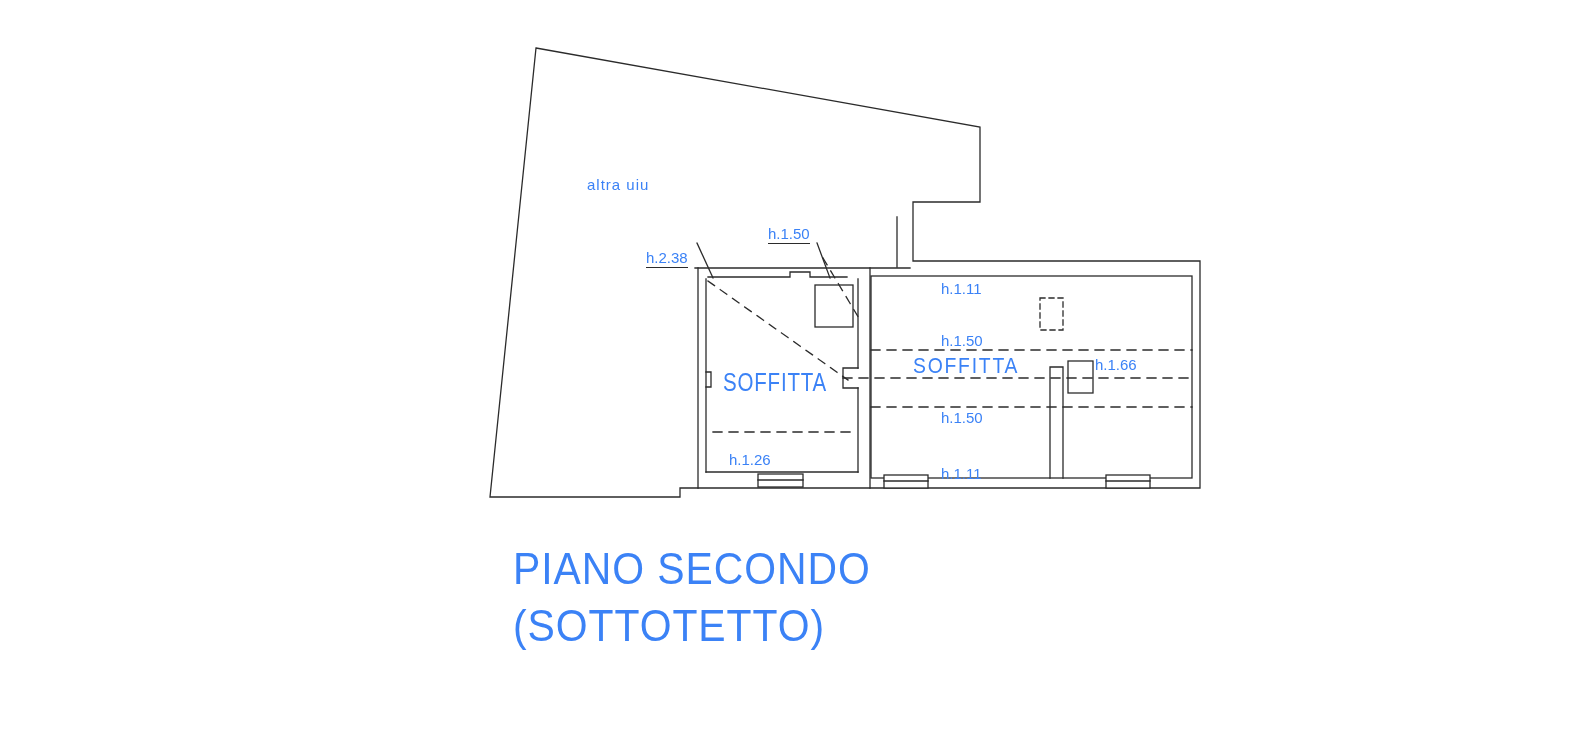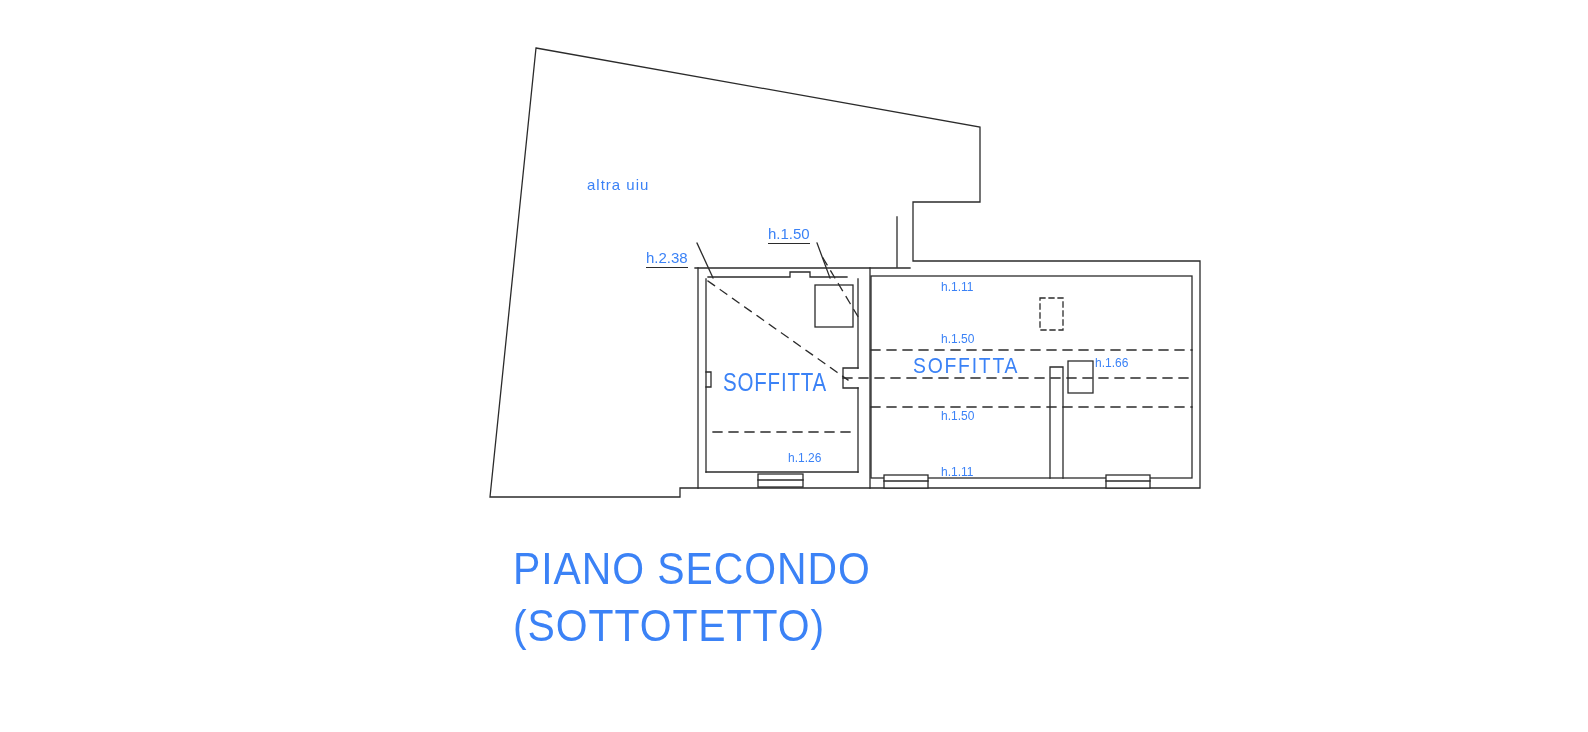--- a/index.html
+++ b/index.html
@@ -6,21 +6,21 @@
   .canvas{
     position:relative;
     width:1588px;height:732px;
     background:#ffffff;
     font-family:"Liberation Sans", sans-serif;
     color:#3b82f6;
     overflow:hidden;
   }
   .plan-svg{position:absolute;left:0;top:0;}
   .lbl{position:absolute;white-space:nowrap;line-height:1;}
-  .h-note{font-size:12px;}
+  .h-note{font-size:15px;}
   .leader-note{font-size:15px;border-bottom:1.4px solid #2b2b2b;padding-bottom:2px;}
   .region-label{font-size:15px;letter-spacing:1px;}
   .room-label-left{font-size:25px;letter-spacing:1px;transform:scale(.82,1);transform-origin:left top;}
   .room-label-right{font-size:22px;letter-spacing:2px;transform:scale(.88,1);transform-origin:left top;}
   .title-line{font-size:44px;letter-spacing:1px;transform:scale(.93,1);transform-origin:left top;}
 </style>
 </head>
 <body>
 
 <div class="canvas">
@@ -92,21 +92,21 @@
   <div class="lbl h-note" style="left:941px;top:333px;">h.1.50</div>
 
   <div class="lbl room-label-right" style="left:913px;top:355px;">SOFFITTA</div>
 
   <div class="lbl h-note" style="left:1095px;top:357px;">h.1.66</div>
 
   <div class="lbl room-label-left" style="left:723px;top:370px;">SOFFITTA</div>
 
   <div class="lbl h-note" style="left:941px;top:410px;">h.1.50</div>
 
-  <div class="lbl h-note" style="left:788px;top:452px;">h.1.26</div>
+  <div class="lbl h-note" style="left:729px;top:452px;">h.1.26</div>
 
   <div class="lbl h-note" style="left:941px;top:466px;">h.1.11</div>
 
   <div>
     <div class="lbl title-line" style="left:513px;top:547px;">PIANO SECONDO</div>
     <div class="lbl title-line" style="left:513px;top:604px;">(SOTTOTETTO)</div>
   </div>
 
 </div>
 

